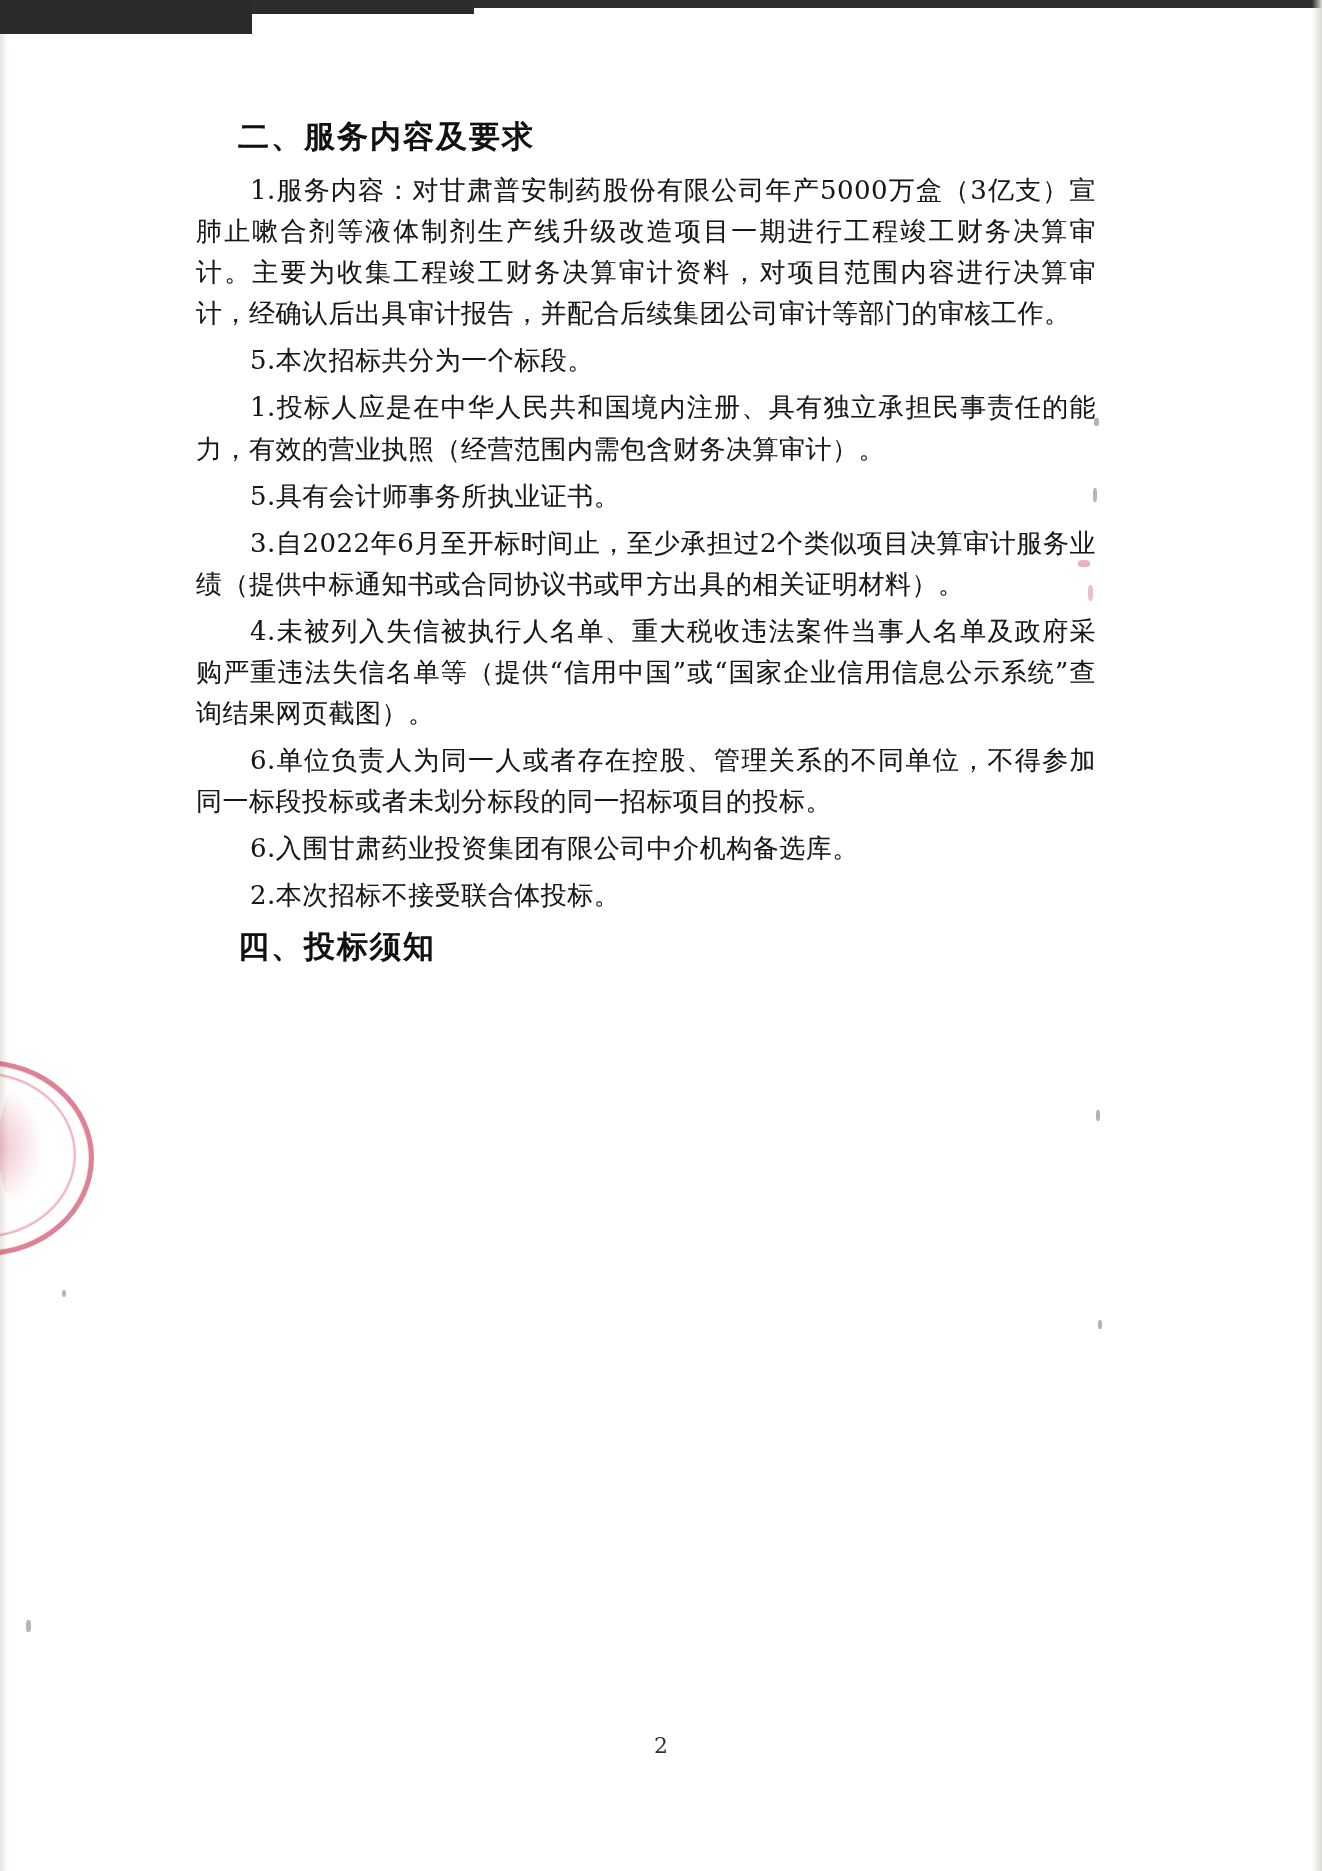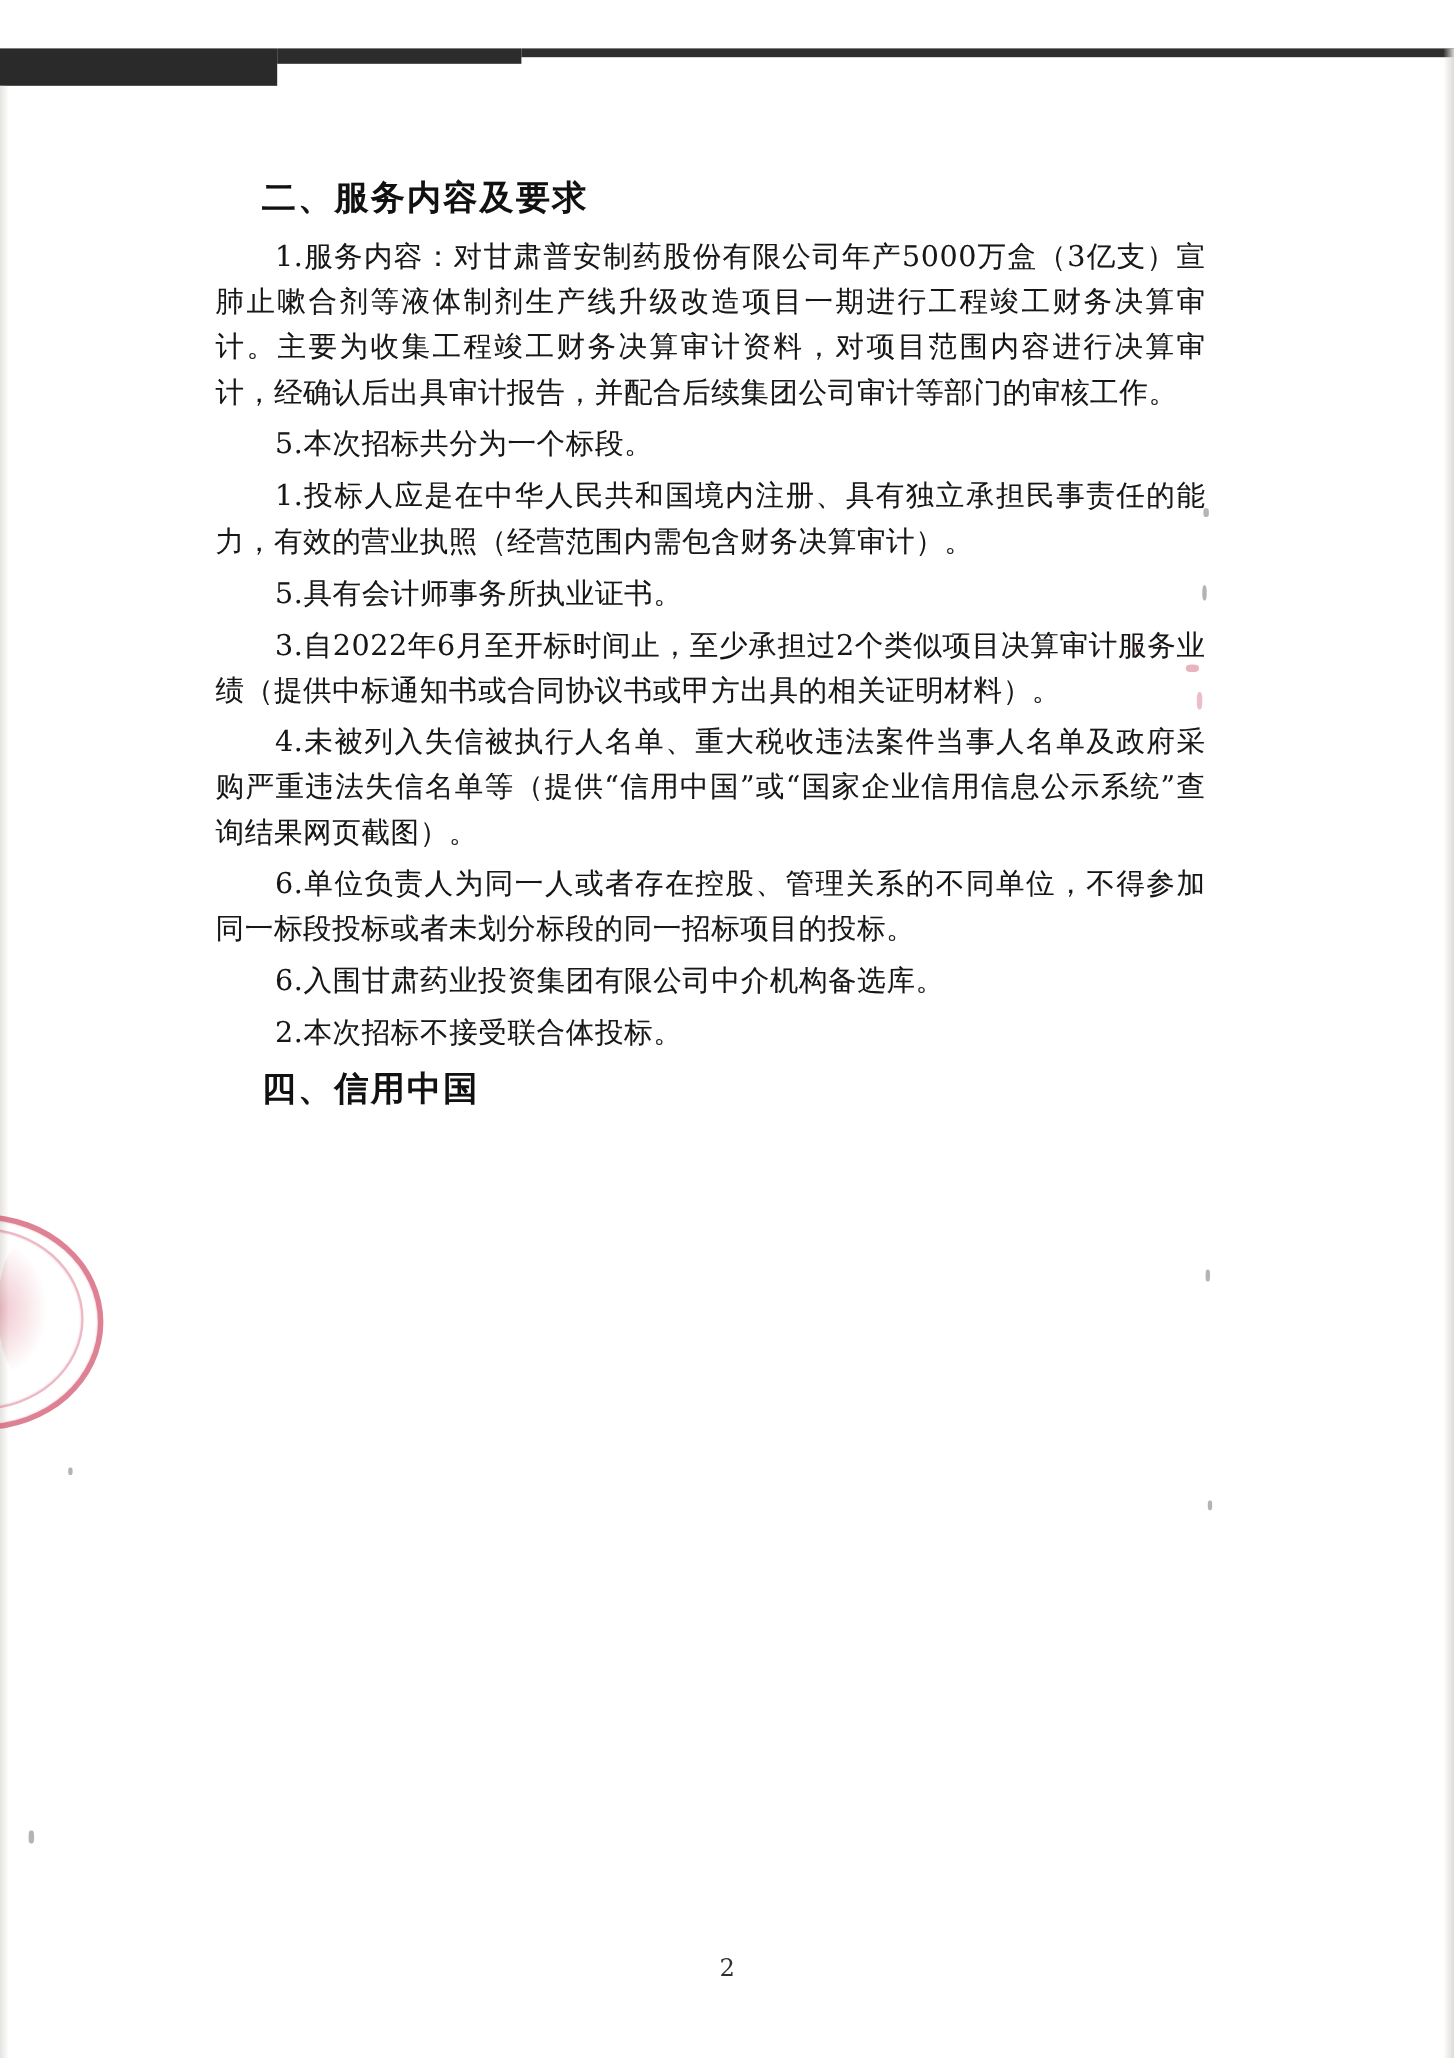--- a/index.html
+++ b/index.html
@@ -15,21 +15,20 @@
     font-family: "DejaVu Serif", "Liberation Serif", serif;
     color: #1a1a1a;
   }
 
   
   #page {
     position: absolute;
     inset: 0;
     background:
       radial-gradient(ellipse 140% 120% at 50% 45%, #ffffff 60%, #fbfbfa 85%, #f4f3f1 100%);
-    margin-top: 44px;
   }
 
   
   .scan-edge-top-left {
     position: absolute;
     left: 0; top: 0;
     width: 252px; height: 34px;
     background: #2a2a2a;
   }
   .scan-edge-top-mid {
@@ -193,18 +192,18 @@
     <h2 class="heading">二、服务内容及要求</h2>
     <p class="para">1.服务内容：对甘肃普安制药股份有限公司年产5000万盒（3亿支）宣肺止嗽合剂等液体制剂生产线升级改造项目一期进行工程竣工财务决算审计。主要为收集工程竣工财务决算审计资料，对项目范围内容进行决算审计，经确认后出具审计报告，并配合后续集团公司审计等部门的审核工作。</p>
     <p class="para">5.本次招标共分为一个标段。</p>
     <p class="para">1.投标人应是在中华人民共和国境内注册、具有独立承担民事责任的能力，有效的营业执照（经营范围内需包含财务决算审计）。</p>
     <p class="para">5.具有会计师事务所执业证书。</p>
     <p class="para">3.自2022年6月至开标时间止，至少承担过2个类似项目决算审计服务业绩（提供中标通知书或合同协议书或甲方出具的相关证明材料）。</p>
     <p class="para">4.未被列入失信被执行人名单、重大税收违法案件当事人名单及政府采购严重违法失信名单等（提供“信用中国”或“国家企业信用信息公示系统”查询结果网页截图）。</p>
     <p class="para">6.单位负责人为同一人或者存在控股、管理关系的不同单位，不得参加同一标段投标或者未划分标段的同一招标项目的投标。</p>
     <p class="para">6.入围甘肃药业投资集团有限公司中介机构备选库。</p>
     <p class="para">2.本次招标不接受联合体投标。</p>
-    <h2 class="heading tight">四、信用中国</h2>
+    <h2 class="heading tight">四、投标须知</h2>
   </div>
 
   <div class="page-number">2</div>
 
 </div>
 
 </body></html>

